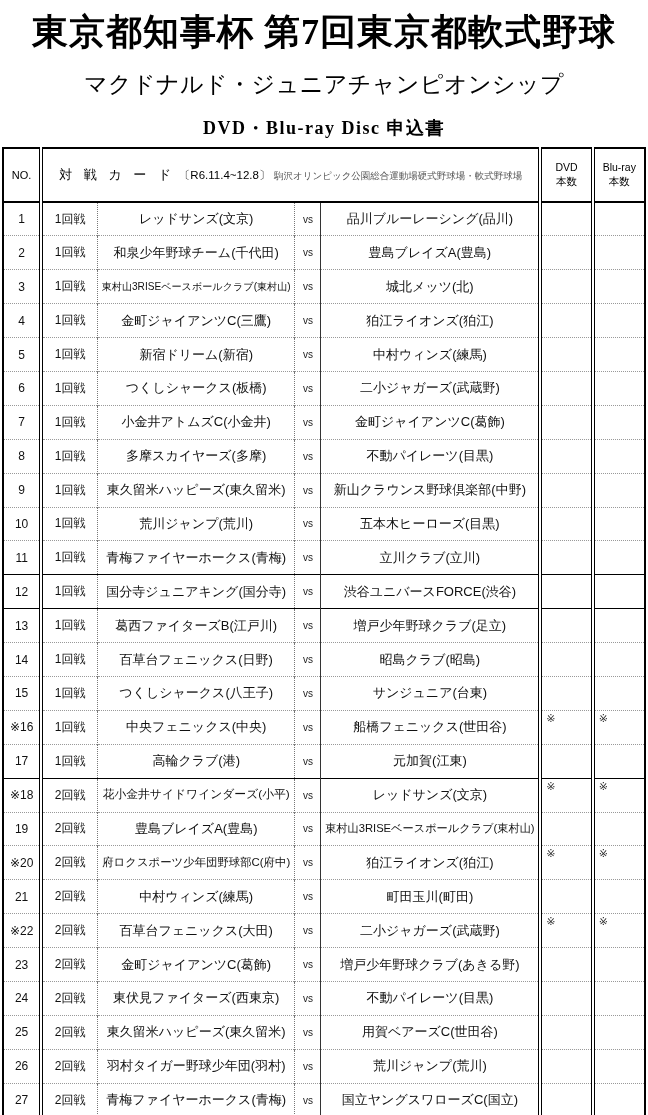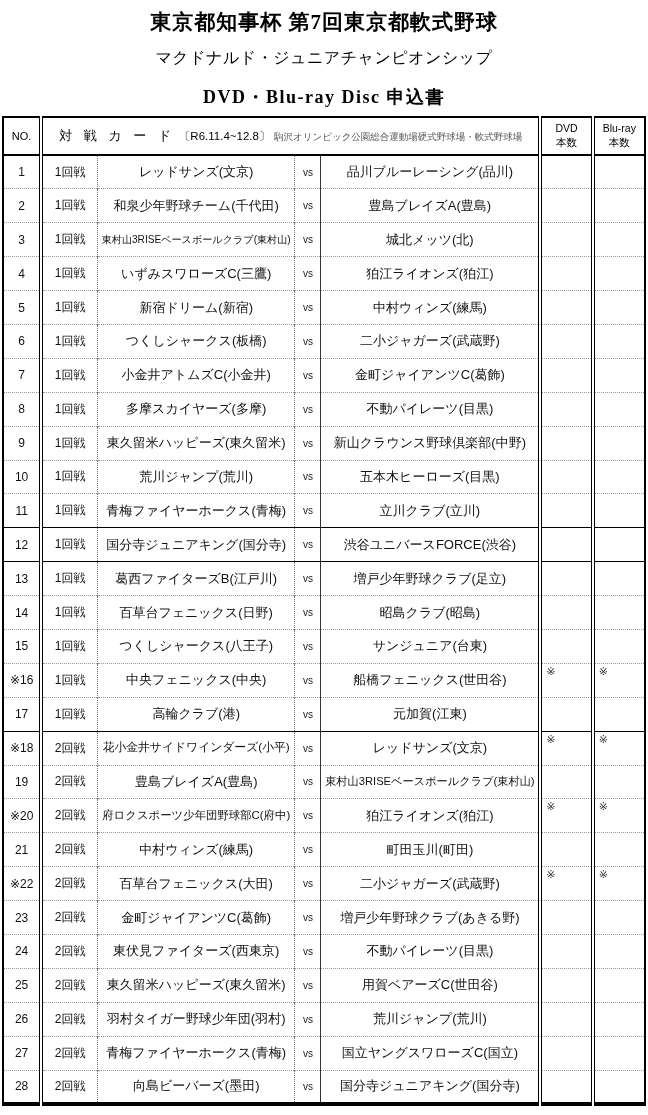--- a/index.html
+++ b/index.html
@@ -5,39 +5,39 @@
   html,body{margin:0;padding:0;background:#fff;}
   .page{
     width:648px;height:1115px;box-sizing:border-box;
     background:#fff;overflow:hidden;
     font-family:"Liberation Sans","DejaVu Sans",sans-serif;
     color:#111;padding-top:6px;
   }
   .titles{text-align:center;}
   h1.title{
     font-family:"Liberation Serif","DejaVu Serif",serif;
-    font-size:21px;font-weight:bold;letter-spacing:1px;
+    font-size:36px;font-weight:bold;letter-spacing:1px;
     margin:2px 0 12px 0;color:#000;
   }
   h2.subtitle{
     font-family:"Liberation Serif","DejaVu Serif",serif;
-    font-size:16px;font-weight:normal;letter-spacing:0.5px;
+    font-size:23px;font-weight:normal;letter-spacing:0.5px;
     margin:0 0 16px 0;color:#000;
   }
   h3.formtitle{
     font-family:"Liberation Serif","DejaVu Serif",serif;
     font-size:18px;font-weight:bold;letter-spacing:1.5px;
     margin:0 0 7px 0;color:#000;
   }
   table.match{
     border-collapse:collapse;table-layout:fixed;
     width:644px;margin:0 auto;
     border:2px solid #000;border-bottom:4px solid #000;
   }
-  thead tr{height:38px;margin-top:31px;}
+  thead tr{height:54px;margin-top:31px;}
   tbody tr{height:33.9px;}
   th,td{
     padding:0;vertical-align:middle;text-align:center;
     overflow:hidden;white-space:nowrap;
   }
   
   th{font-weight:normal;color:#000;}
   .h-no{font-size:11px;border-right:4px double #000;}
   .h-match{font-size:13px;}
   .h-match .h-label{letter-spacing:4px;}
@@ -118,21 +118,21 @@
     <td class="c-round">1回戦</td>
     <td class="c-team1" style="font-size: 10.1px;">東村山3RISEベースボールクラブ(東村山)</td>
     <td class="c-vs">vs</td>
     <td class="c-team2">城北メッツ(北)</td>
     <td class="c-dvd"></td>
     <td class="c-bluray"></td>
   </tr>
         <tr>
     <td class="c-no">4</td>
     <td class="c-round">1回戦</td>
-    <td class="c-team1">いずみスワローズC(三鷹)</td>
+    <td class="c-team1">金町ジャイアンツC(三鷹)</td>
     <td class="c-vs">vs</td>
     <td class="c-team2">狛江ライオンズ(狛江)</td>
     <td class="c-dvd"></td>
     <td class="c-bluray"></td>
   </tr>
         <tr>
     <td class="c-no">5</td>
     <td class="c-round">1回戦</td>
     <td class="c-team1">新宿ドリーム(新宿)</td>
     <td class="c-vs">vs</td>

